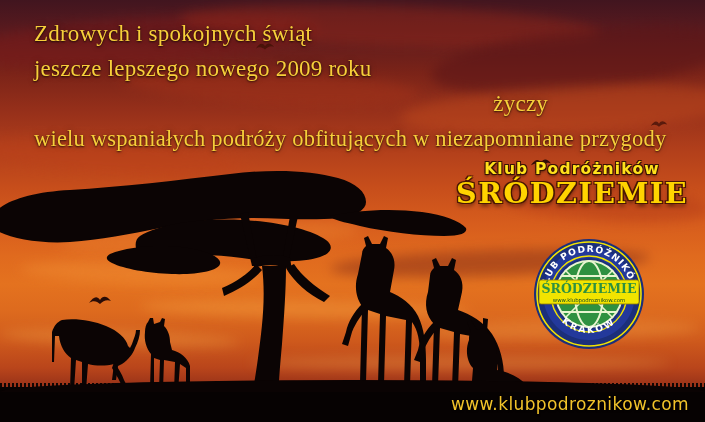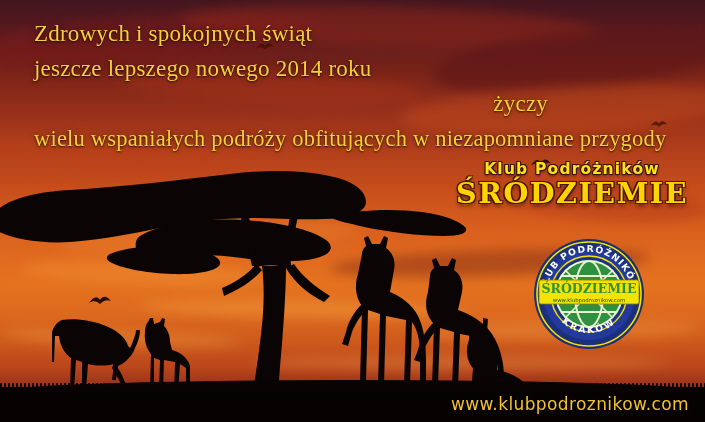--- a/index.html
+++ b/index.html
@@ -227,21 +227,21 @@
   </svg>
   <svg class="bird" style="left:650px;top:120px;" width="18" height="9" viewBox="0 0 24 12">
     <path d="M1,8 C5,2 9,0 12,5 C15,0 19,1 23,6 C19,4 15,6 12,9 C9,6 5,5 1,8 Z" fill="#5a1a0c"></path>
   </svg>
 
   <div class="grass"></div>
   <div class="ground"></div>
 
   <div class="greeting">
     <div class="gline l1">Zdrowych i spokojnych świąt</div>
-    <div class="gline l2">jeszcze lepszego nowego 2014 roku</div>
+    <div class="gline l2">jeszcze lepszego nowego 2009 roku</div>
     <div class="gline sign">życzy</div>
     <div class="gline l3">wielu wspaniałych podróży obfitujących w niezapomniane przygody</div>
   </div>
 
   <div class="wordmark">
     <div class="wm-top">Klub Podróżników</div>
     <div class="wm-main">ŚRÓDZIEMIE</div>
   </div>
 
   <div class="badge">

